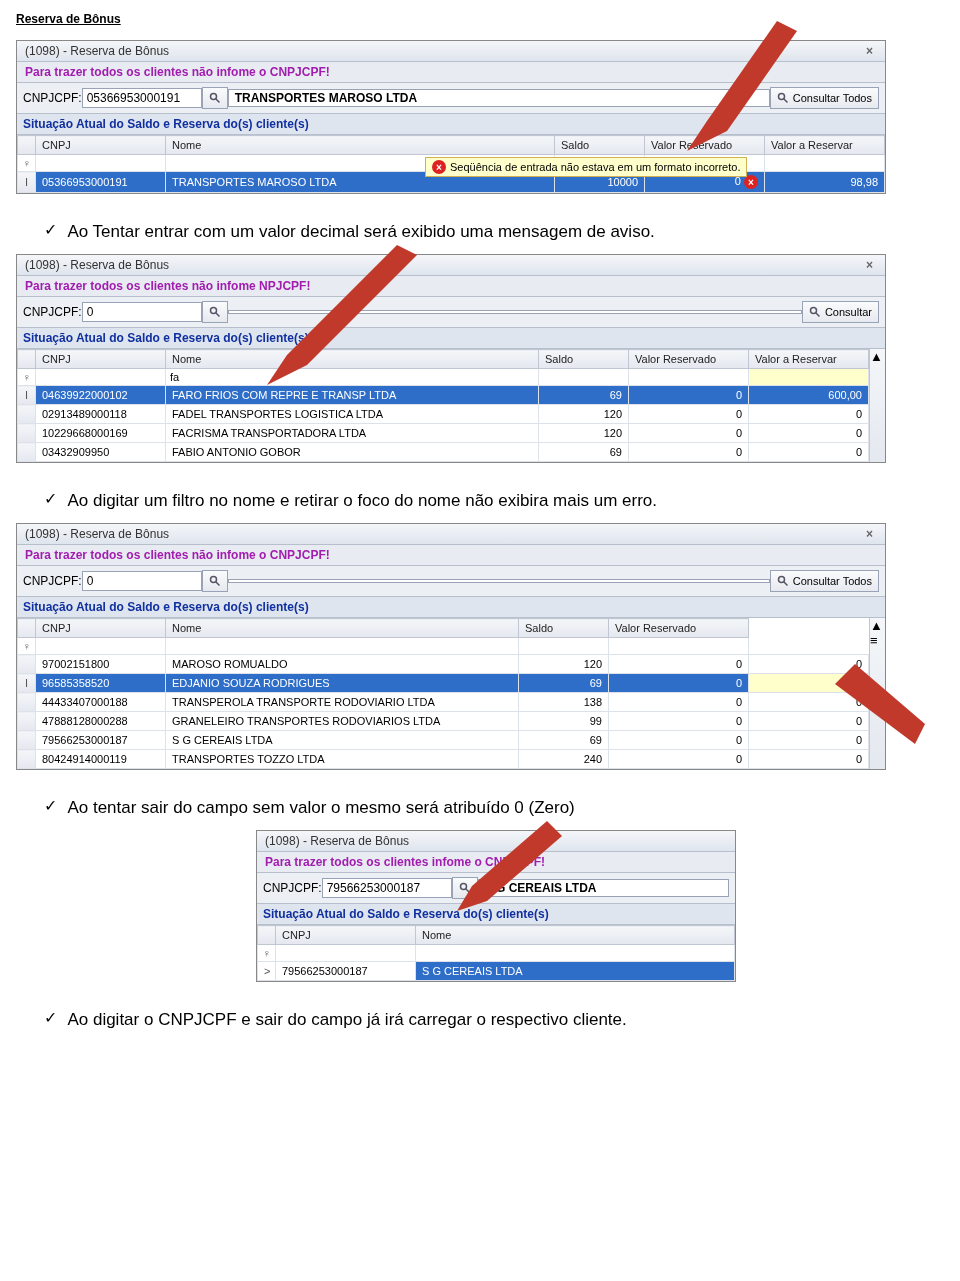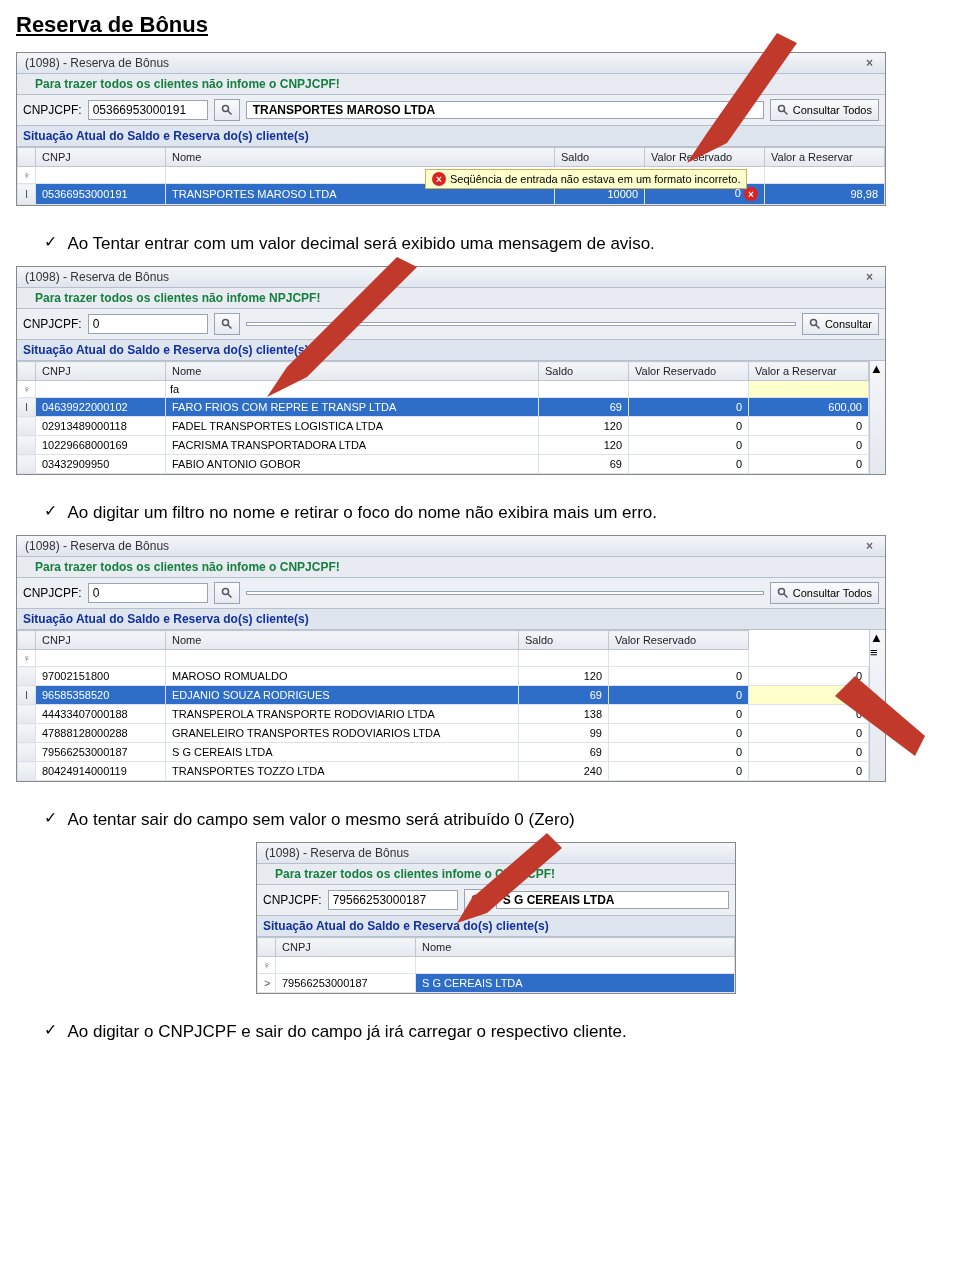--- a/index.html
+++ b/index.html
@@ -6,21 +6,21 @@
   body {
     margin: 0;
     padding: 8px 16px;
     font-family: Arial, Helvetica, sans-serif;
     font-size: 13px;
     color: #000;
     background: #fff;
     width: 960px;
   }
   h1 {
-    font-size: 22px;
+    font-size: 12px;
     font-weight: bold;
     text-decoration: underline;
     margin: 4px 0 14px 0;
   }
   .win {
     border: 1px solid #888;
     background: #e8ecf2;
     margin: 6px 0 28px 0;
     position: relative;
   }
@@ -30,30 +30,29 @@
     padding: 3px 8px;
     font-size: 12px;
     color: #333;
     display: flex;
     justify-content: space-between;
     align-items: center;
   }
   .close-x { color:#666; font-weight:bold; cursor:pointer; padding:0 4px;}
   .instr {
     background: #e8ecf2;
-    color: #15803d;
+    color: #a21caf;
     font-weight: bold;
     font-size: 12px;
-    padding: 3px 18px;
+    padding: 3px 8px;
     border-bottom: 1px solid #b8bfcc;
   }
   .row-form {
     display: flex;
     align-items: center;
-    gap: 6px;
     padding: 4px 6px;
     background:#eceff4;
     border-bottom:1px solid #b8bfcc;
   }
   .row-form label { font-size:12px; }
   .row-form input[type=text] {
     border: 1px solid #9aa3b5;
     background: #fff;
     font-size: 12px;
     padding: 2px 4px;

